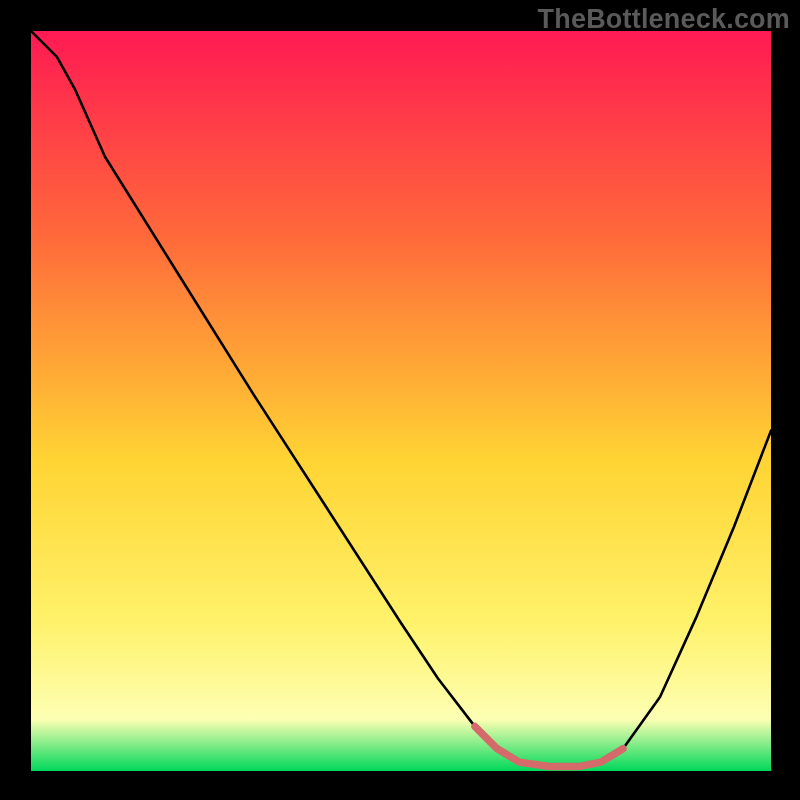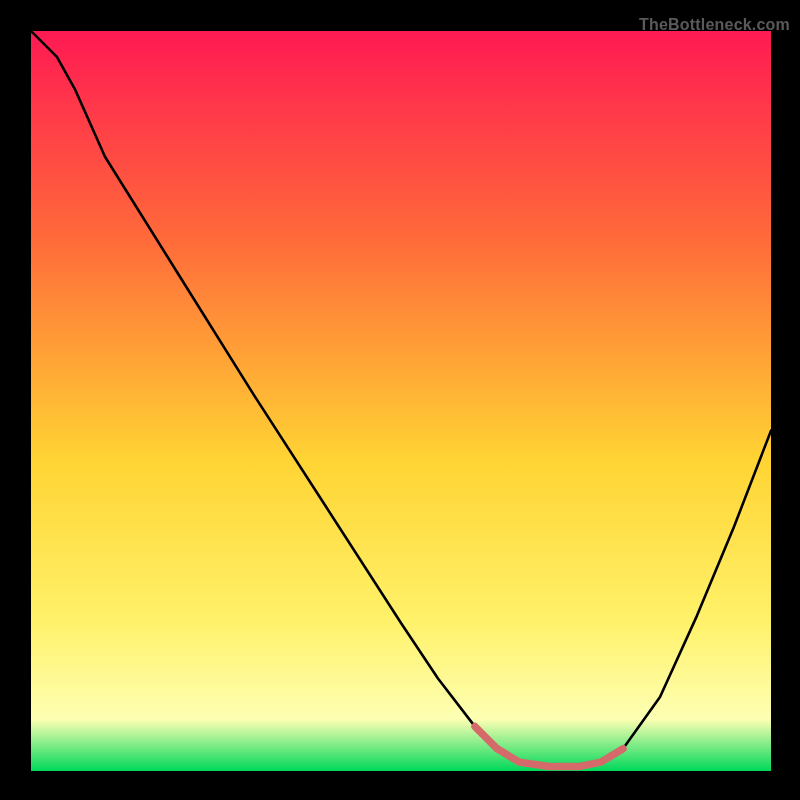--- a/index.html
+++ b/index.html
@@ -11,24 +11,24 @@
     font-family: Arial, Helvetica, sans-serif;
   }
   #container {
     position: relative;
     width: 800px;
     height: 800px;
     background: #000;
   }
   #watermark {
     position: absolute;
-    top: 16px;
+    top: 4px;
     right: 10px;
     color: #5a5a5a;
-    font-size: 16px;
+    font-size: 27px;
     font-weight: 600;
     letter-spacing: 0.2px;
     z-index: 10;
   }
   #plot {
     position: absolute;
     left: 31px;
     top: 31px;
     width: 740px;
     height: 740px;

